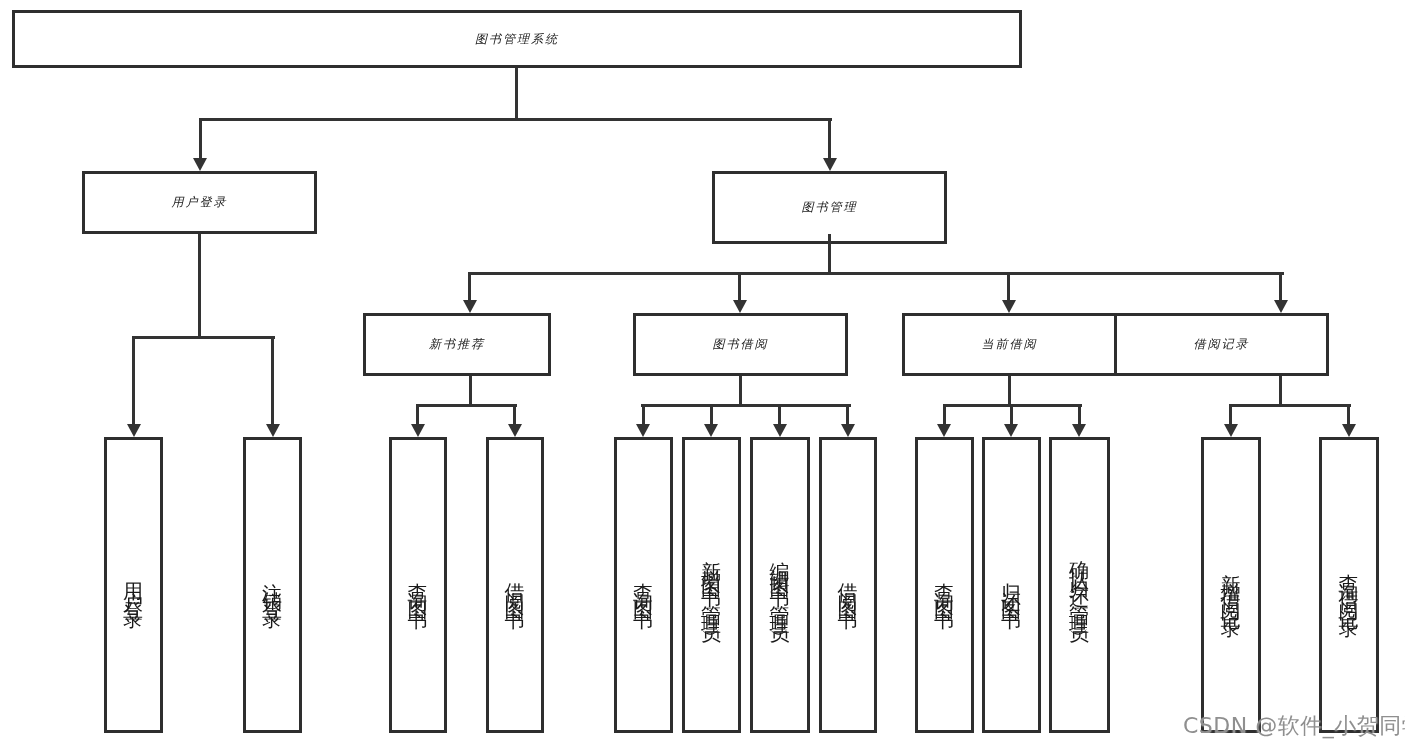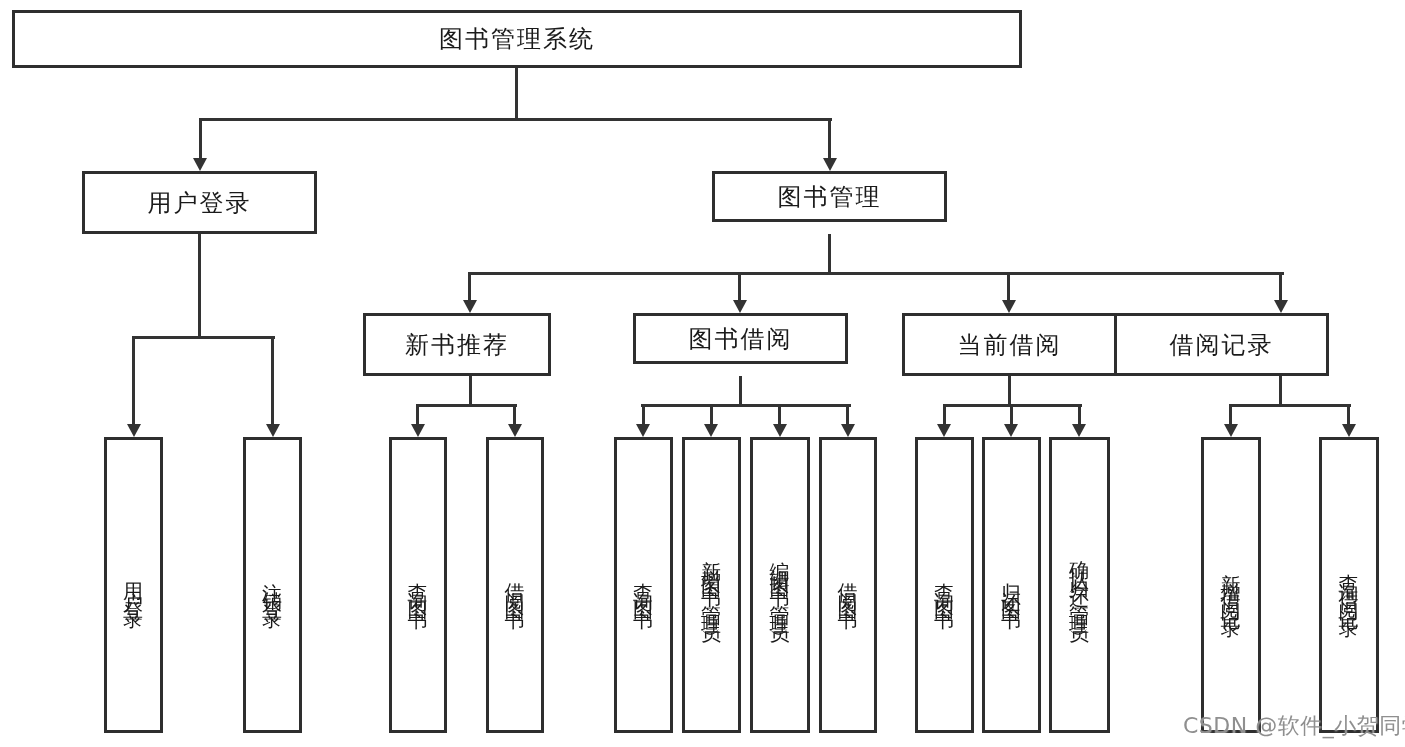--- a/index.html
+++ b/index.html
@@ -7,21 +7,21 @@
     position:relative; width:1405px; height:747px; background:#ffffff;
     font-family:"DejaVu Sans","Liberation Sans",sans-serif; overflow:hidden;
   }
   .node {
     position:absolute; box-sizing:border-box;
     background:var(--fill,#ffffff);
     border:3px solid var(--border,#2e2e2e);
     display:flex; align-items:center; justify-content:center;
     color:var(--text,#1a1a1a);
   }
-  .hnode { font-size:24px; letter-spacing:2px; white-space:nowrap; }
+  .hnode { font-size:12px; letter-spacing:2px; white-space:nowrap;font-style:italic; }
   .vnode .vtext {
     writing-mode:vertical-rl; text-orientation:mixed;
     font-size:20px; letter-spacing:9px; line-height:1;
   }
   .line { position:absolute; background:var(--line,#333333); }
   .arrow {
     position:absolute; width:0; height:0;
     border-left:7px solid transparent; border-right:7px solid transparent;
     border-top:13px solid var(--line,#333333);
   }
@@ -43,21 +43,21 @@
   <div class="line" style="left:515px; top:68px; width:3px; height:50px;"></div>
   <div class="line" style="left:199px; top:118px; width:633px; height:3px;"></div>
   <div class="line" style="left:199px; top:118px; width:3px; height:42px;"></div>
   <div class="line" style="left:828px; top:118px; width:3px; height:42px;"></div>
   <div class="arrow" style="left:193px; top:158px;"></div>
   <div class="arrow" style="left:823px; top:158px;"></div>
 
   <div class="node hnode" style="left:82px; top:171px; width:235px; height:63px;">
     <span>用户登录</span>
   </div>
-  <div class="node hnode" style="left:712px; top:171px; width:235px; height:51px;">
+  <div class="node hnode" style="left:712px; top:171px; width:235px; height:73px;">
     <span>图书管理</span>
   </div>
 
   <div class="line" style="left:198px; top:234px; width:3px; height:103px;"></div>
   <div class="line" style="left:132px; top:336px; width:143px; height:3px;"></div>
   <div class="line" style="left:132px; top:336px; width:3px; height:89px;"></div>
   <div class="line" style="left:271px; top:336px; width:3px; height:89px;"></div>
   <div class="arrow" style="left:127px; top:424px;"></div>
   <div class="arrow" style="left:266px; top:424px;"></div>
 
@@ -75,21 +75,21 @@
   <div class="line" style="left:1007px; top:272px; width:3px; height:30px;"></div>
   <div class="line" style="left:1279px; top:272px; width:3px; height:30px;"></div>
   <div class="arrow" style="left:463px; top:300px;"></div>
   <div class="arrow" style="left:733px; top:300px;"></div>
   <div class="arrow" style="left:1002px; top:300px;"></div>
   <div class="arrow" style="left:1274px; top:300px;"></div>
 
   <div class="node hnode" style="left:363px; top:313px; width:188px; height:63px;">
     <span>新书推荐</span>
   </div>
-  <div class="node hnode" style="left:633px; top:313px; width:215px; height:51px;">
+  <div class="node hnode" style="left:633px; top:313px; width:215px; height:63px;">
     <span>图书借阅</span>
   </div>
   <div class="node hnode" style="left:902px; top:313px; width:215px; height:63px;justify-content:center;">
     <span>当前借阅</span>
   </div>
   <div class="node hnode" style="left:1114px; top:313px; width:215px; height:63px;">
     <span>借阅记录</span>
   </div>
 
   <div class="line" style="left:469px; top:376px; width:3px; height:30px;"></div>

